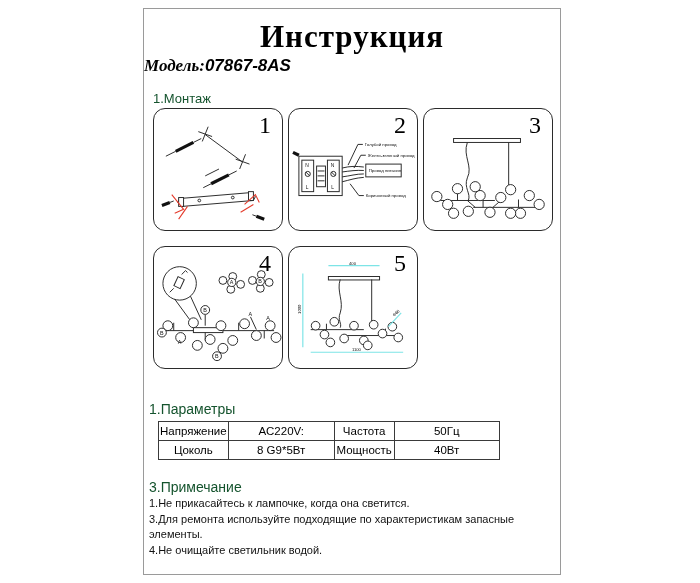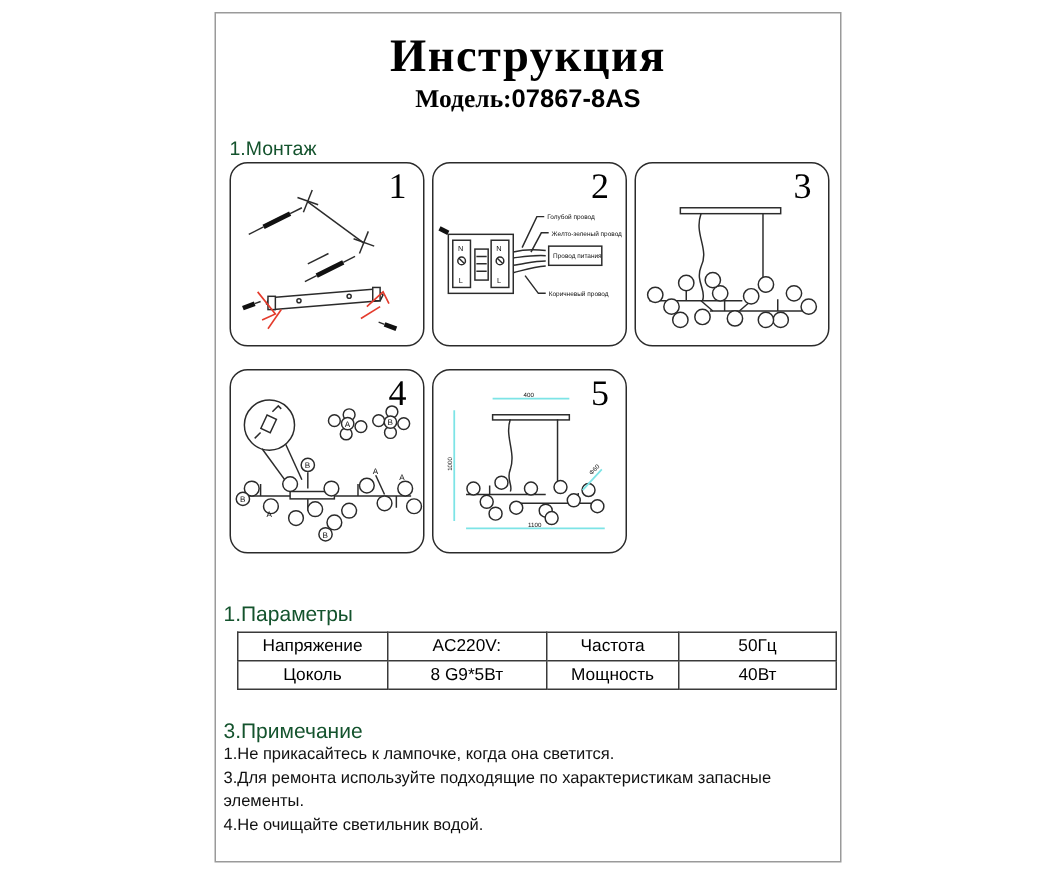--- a/index.html
+++ b/index.html
@@ -4,33 +4,33 @@
 <style>
   * { margin:0; padding:0; box-sizing:border-box; }
   html,body { width:700px; height:583px; background:#ffffff; overflow:hidden;
               font-family:"Liberation Sans", sans-serif; color:#111; }
   .canvas { position:relative; width:640px; height:583px; background:#fff; }
   .page { position:absolute; left:143px; top:8px; width:418px; height:567px;
           background:#fff; border:1px solid #9a9a9a; }
   .title { position:absolute; top:10px; left:0; width:100%; text-align:center;
            font-family:"Liberation Serif", serif; font-weight:bold; font-size:31px;
            letter-spacing:1px; color:#000; }
-  .model-line { position:absolute; top:47px; left:0; width:100%; text-align:center;
-                font-size:17px; color:#000; }
+  .model-line { position:absolute; top:47px; left:0; width:100%; 
+                font-size:17px; color:#000;font-style:italic; }
   .model-line .mlabel { font-family:"Liberation Serif", serif; font-weight:bold; }
   .model-line .mvalue { font-family:"Liberation Sans", sans-serif; font-weight:bold; }
   .sec-heading { position:absolute; font-size:13px; color:#14532d; }
   .panel { position:absolute; width:130px; height:123px; border:1.5px solid #2b2b2b;
            border-radius:12px; background:#fff; }
   .panel .pnum { position:absolute; top:3px; right:11px;
                  font-family:"Liberation Serif", serif; font-size:24px; color:#000; }
   .panel svg { position:absolute; left:0; top:0; width:100%; height:100%; }
   .params-table { position:absolute; left:14px; top:412px; border-collapse:collapse; }
   .params-table td { border:1px solid #3a3a3a; text-align:center; vertical-align:middle;
-                     font-size:11.5px; height:19px; padding:0 16px; color:#000; }
+                     font-size:11.5px; height:19px; padding:0 1px; color:#000; }
   .col1 { width:61px; } .col2 { width:106px; } .col3 { width:60px;margin-left:37px; } .col4 { width:105px; }
   .notes { position:absolute; left:5px; top:487px; width:408px; list-style:none; }
   .notes li { font-size:11px; line-height:15.5px; color:#111; }
   svg .ln { stroke:#2b2b2b; stroke-width:1; fill:none; }
   svg .thick { stroke:#111; stroke-width:3.2; fill:none; }
   svg .fillw { fill:#fff; stroke:#2b2b2b; stroke-width:1; }
   svg text { font-family:"Liberation Sans", sans-serif; fill:#111; }
 </style>
 </head>
 <body>

